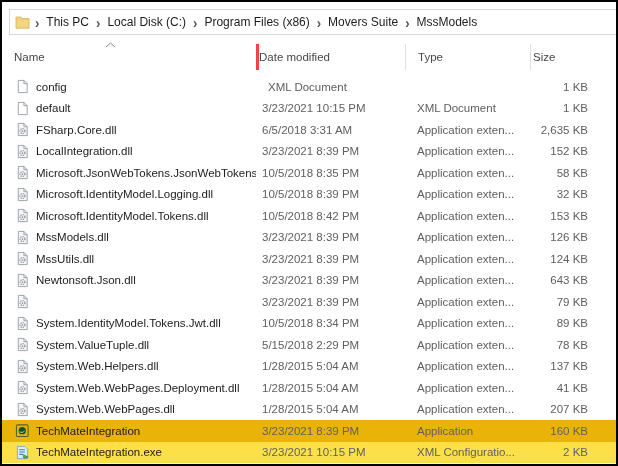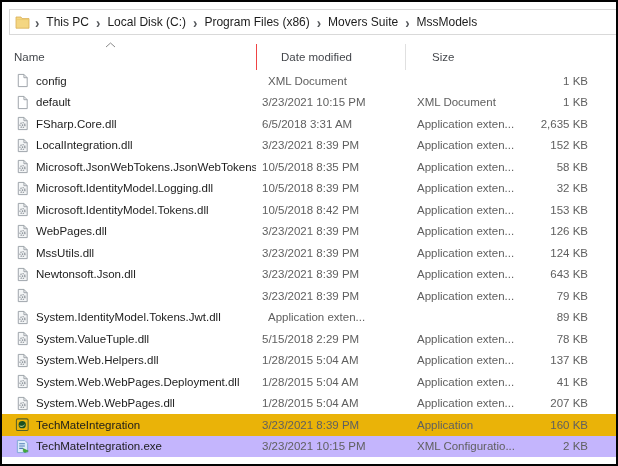--- a/index.html
+++ b/index.html
@@ -33,26 +33,26 @@
     display:flex;
     margin-top:9px;
     height:26px;
     align-items:center;
     font-size:11.5px;
     color:#44474c;
     box-sizing:border-box;
   }
   .hcell { box-sizing:border-box; height:100%; display:flex; align-items:center; white-space:nowrap; }
   .h-name { width:254px; padding-left:12px; }
-  .h-date { width:149px; padding-left:24px;  border-left:1px solid #ef4444; }
+  .h-date { width:149px; padding-left:0;  border-left:3px solid #ef4444; }
   .h-type { width:125px; padding-left:12px; border-left:1px solid #e0e0e0; }
-  .h-size { flex:1;      padding-left:26px; border-left:1px solid #e0e0e0; }
+  .h-size { flex:1;      padding-left:2px; border-left:1px solid #e0e0e0; }
   .sort-caret { position:absolute; left:103px; top:40px; line-height:0; }
   
-  .file-list { }
+  .file-list { margin-top:6px; }
   .row { display:flex; height:21.5px; align-items:center; font-size:11.5px; }
   .cell { box-sizing:border-box; white-space:nowrap; }
   .cell.name {
     width:254px; padding-left:13px;
     display:flex; align-items:center;
     overflow:hidden; color:#1c1c1c;
   }
   .icon { width:15px; height:15px; flex:0 0 15px; margin-right:6px; display:flex; align-items:center; justify-content:center; }
   .icon svg { display:block; }
   .cell.date { width:149px; padding-left:6px;  color:#606060; }
@@ -81,20 +81,21 @@
         <span class="sep">›</span>
         <span class="crumb">Movers Suite</span>
         <span class="sep">›</span>
         <span class="crumb">MssModels</span>
       </nav>
   </div>
 
   <div class="list-header">
     <div class="hcell h-name">Name</div>
     <div class="hcell h-date">Date modified</div>
+    <div class="hcell h-type">Type</div>
     <div class="hcell h-size">Size</div>
   </div>
 
   <div class="sort-caret">
     <svg width="11" height="6" viewBox="0 0 11 6">
         <path d="M1 5 L5.5 1 L10 5" fill="none" stroke="#8a8a8a" stroke-width="1"></path>
       </svg>
   </div>
 
   <div class="file-list">
@@ -208,21 +209,21 @@
       <div class="row">
     <div class="cell name">
       <span class="icon">
             <svg width="15" height="15" viewBox="0 0 16 16">
               <path d="M3.5 1.5h6l3.5 3.5v9.5h-9.5z" fill="#f4f6f7" stroke="#9aa0a6"></path>
               <path d="M9.5 1.5v3.5H13" fill="none" stroke="#9aa0a6"></path>
               <circle cx="8" cy="9.7" r="2.6" fill="none" stroke="#8b9198" stroke-width="1.4" stroke-dasharray="1.3 1.1"></circle>
               <circle cx="8" cy="9.7" r="0.9" fill="#8b9198"></circle>
             </svg>
           </span>
-      <span class="fname">WebPages.dll</span>
+      <span class="fname">MssModels.dll</span>
     </div>
     <div class="cell date">3/23/2021 8:39 PM</div>
     <div class="cell type">Application exten...</div>
     <div class="cell size">126 KB</div>
   </div>
       <div class="row">
     <div class="cell name">
       <span class="icon">
             <svg width="15" height="15" viewBox="0 0 16 16">
               <path d="M3.5 1.5h6l3.5 3.5v9.5h-9.5z" fill="#f4f6f7" stroke="#9aa0a6"></path>
@@ -273,20 +274,21 @@
       <span class="icon">
             <svg width="15" height="15" viewBox="0 0 16 16">
               <path d="M3.5 1.5h6l3.5 3.5v9.5h-9.5z" fill="#f4f6f7" stroke="#9aa0a6"></path>
               <path d="M9.5 1.5v3.5H13" fill="none" stroke="#9aa0a6"></path>
               <circle cx="8" cy="9.7" r="2.6" fill="none" stroke="#8b9198" stroke-width="1.4" stroke-dasharray="1.3 1.1"></circle>
               <circle cx="8" cy="9.7" r="0.9" fill="#8b9198"></circle>
             </svg>
           </span>
       <span class="fname">System.IdentityModel.Tokens.Jwt.dll</span>
     </div>
+    <div class="cell date">10/5/2018 8:34 PM</div>
     <div class="cell type">Application exten...</div>
     <div class="cell size">89 KB</div>
   </div>
       <div class="row">
     <div class="cell name">
       <span class="icon">
             <svg width="15" height="15" viewBox="0 0 16 16">
               <path d="M3.5 1.5h6l3.5 3.5v9.5h-9.5z" fill="#f4f6f7" stroke="#9aa0a6"></path>
               <path d="M9.5 1.5v3.5H13" fill="none" stroke="#9aa0a6"></path>
               <circle cx="8" cy="9.7" r="2.6" fill="none" stroke="#8b9198" stroke-width="1.4" stroke-dasharray="1.3 1.1"></circle>
@@ -355,21 +357,21 @@
               <circle cx="7.7" cy="8.2" r="3.9" fill="#1a4f21"></circle>
               <path d="M4.9 9.4c1.7 1.1 3.9.7 5.3-1" stroke="#cfe0a0" stroke-width="1" fill="none"></path>
             </svg>
           </span>
       <span class="fname">TechMateIntegration</span>
     </div>
     <div class="cell date">3/23/2021 8:39 PM</div>
     <div class="cell type">Application</div>
     <div class="cell size">160 KB</div>
   </div>
-      <div class="row" style="background: #c4b5fd;">
+      <div class="row" style="background: #fde047;">
     <div class="cell name">
       <span class="icon">
             <svg width="15" height="15" viewBox="0 0 16 16">
               <path d="M2.5 1.5h8l3 3v10h-11z" fill="#dcebfb" stroke="#7fa8d4"></path>
               <path d="M4.5 5h6M4.5 7.5h6M4.5 10h4" stroke="#4f7fb5" stroke-width="1.1"></path>
               <path d="M8.8 10.2l5.4 2.6-3.6 1.7-1.8-1.2z" fill="#3fae3a" stroke="#2c7f28" stroke-width="0.5"></path>
             </svg>
           </span>
       <span class="fname">TechMateIntegration.exe</span>
     </div>

